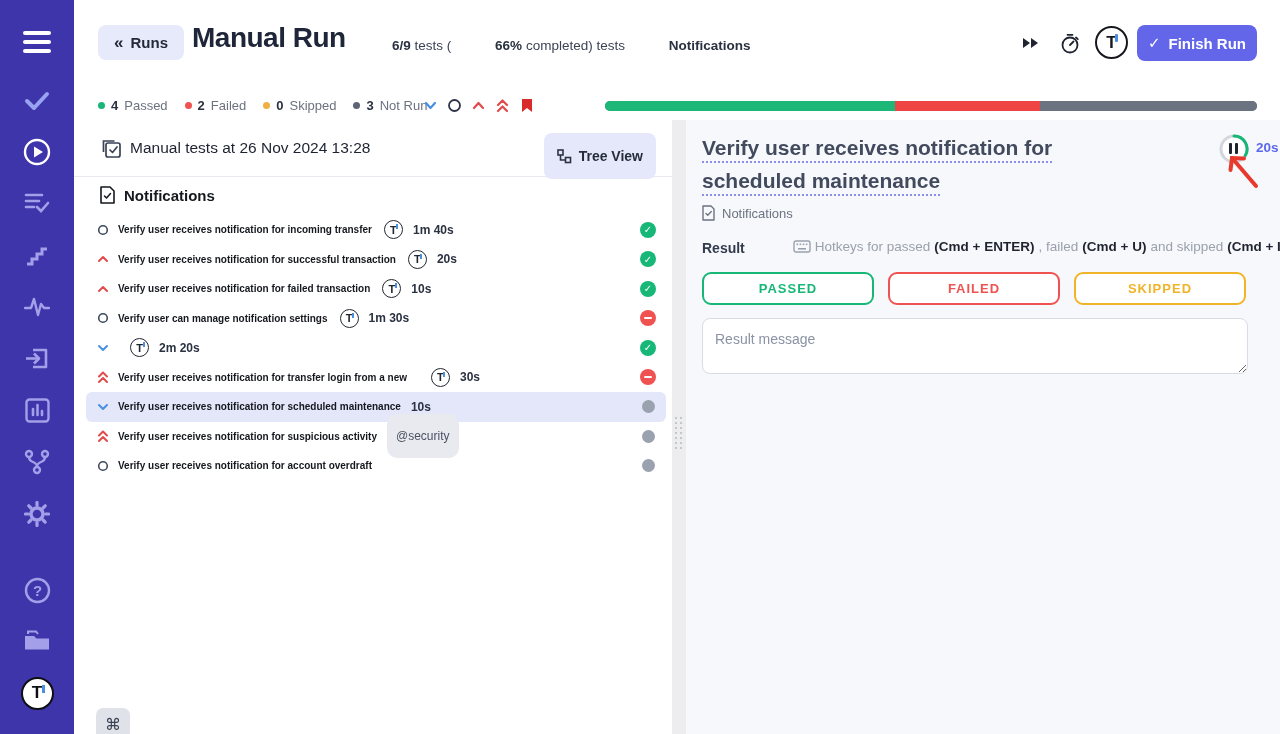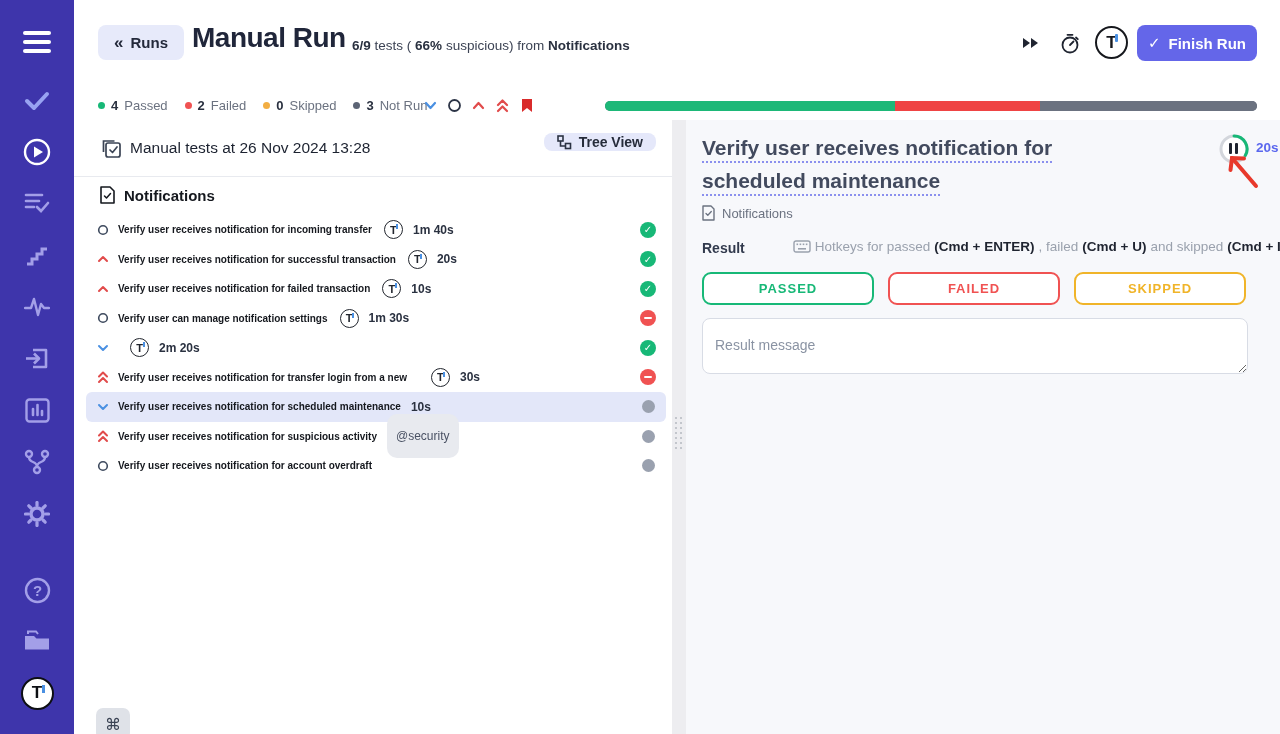--- a/index.html
+++ b/index.html
@@ -11,21 +11,21 @@
   .sb-icon { position:absolute; left:0; width:74px; display:flex; justify-content:center; align-items:center; cursor:pointer; }
   .sb-icon svg { display:block; }
 
   
   .main { position:absolute; left:74px; top:0; width:1206px; height:734px; background:#fff; }
   .runs-btn { position:absolute; left:24px; top:25px; height:35px; padding:0 16px; background:#e7eafa;
     border:none; border-radius:8px; font-size:15px; font-weight:700; color:#23293a; cursor:pointer;
     display:flex; align-items:center; gap:7px; font-family:inherit; }
   .page-title { position:absolute; left:118px; top:22px; font-size:28px; font-weight:700; color:#20263a; letter-spacing:-.5px; }
   .page-sub { position:absolute; left:278px; top:38px; font-size:13.5px; color:#3c4354; }
-  .page-sub b { color:#2a3140; }
+  .page-sub b { color:#2a3140;margin-left:40px; }
   .hdr-ico { position:absolute; top:28px; width:30px; height:30px; display:flex; align-items:center; justify-content:center; cursor:pointer; }
   .t-logo-big { position:absolute; left:1021px; top:26px; width:33px; height:33px; border:2.5px solid #16181d; border-radius:50%;
     background:#fff; display:flex; align-items:center; justify-content:center; font-size:17px; font-weight:700; color:#16181d; cursor:pointer; }
   .t-logo-big i { position:absolute; right:8px; top:6px; width:3px; height:8px; background:#4a90e2; border-radius:1px; }
   .finish-btn { position:absolute; left:1063px; top:25px; width:120px; height:36px; background:#6466e9; color:#fff;
     border:none; border-radius:8px; font-size:15px; font-weight:700; cursor:pointer; display:flex;
     align-items:center; justify-content:center; gap:8px; font-family:inherit; }
 
   
   .status-row { position:absolute; left:24px; top:98px; display:flex; gap:17px; align-items:center; }
@@ -41,21 +41,21 @@
   .left-panel { position:absolute; left:0; top:120px; width:598px; height:614px; background:#fff; }
   .divider { position:absolute; left:598px; top:120px; width:14px; height:614px; background:#ededf0; cursor:col-resize; }
   .grip { position:absolute; left:3px; top:297px; width:8px; display:grid; grid-template-columns:2px 2px; gap:3px; }
   .grip i { width:2px; height:2px; background:#b5b8c1; border-radius:50%; }
   .right-panel { position:absolute; left:612px; top:120px; width:594px; height:614px; background:#f7f8fb; }
 
   
   .run-head { position:absolute; left:0; top:0; width:100%; height:57px; display:flex; align-items:center; border-bottom:1px solid #e8eaef; }
   .run-title { margin-left:56px; font-size:15.5px; font-weight:500; color:#1c2230; }
   .run-head .chk-ico { position:absolute; left:28px; top:19px; }
-  .tree-btn { position:absolute; right:16px; top:13px; height:18px; padding:0 13px; background:#e5e8fa; border:none;
+  .tree-btn { position:absolute; right:16px; top:13px; height:46px; padding:0 13px; background:#e5e8fa; border:none;
     border-radius:8px; font-size:14px; font-weight:600; color:#262c3a; cursor:pointer; display:flex; align-items:center; gap:7px; font-family:inherit; }
 
   .group-row { position:absolute; left:26px; top:66px; display:flex; align-items:center; gap:9px; cursor:pointer; }
   .group-row span { font-size:15px; font-weight:700; color:#15181e; }
 
   .tests { position:absolute; left:0; top:95px; width:100%; }
   .trow { position:relative; height:29.5px; display:flex; align-items:center; margin:0 6px 0 12px; border-radius:6px; padding-left:32px; cursor:pointer; }
   .trow.selected { background:#e3e7f9; }
   .prio { position:absolute; left:10px; width:14px; display:flex; align-items:center; justify-content:center; }
   .t-title { font-size:10px; font-weight:600; color:#15181e; white-space:nowrap; }
@@ -83,21 +83,21 @@
   .annot-arrow { position:absolute; left:536px; top:32px; pointer-events:none; }
   .d-crumb { position:absolute; left:16px; top:85px; display:flex; align-items:center; gap:7px; font-size:13px; color:#6b7280; }
   .result-line { position:absolute; left:16px; top:119px; width:544px; display:flex; align-items:baseline; }
   .result-h { font-size:14px; font-weight:700; color:#323a4d; }
   .hotkeys { margin-left:48px; font-size:13.5px; color:#9aa1ad; display:flex; align-items:center; gap:4px; flex-wrap:nowrap; white-space:nowrap; }
   .hotkeys b { color:#1f2430; }
   .res-btns { position:absolute; left:16px; top:152px; width:544px; display:flex; gap:14px; }
   .res-btns button { flex:1; height:33px; background:#fff; border:2px solid; border-radius:9px; font-size:13px; font-weight:700;
     letter-spacing:1px; cursor:pointer; font-family:inherit; }
   .msg-box { position:absolute; left:16px; top:198px; width:546px; height:56px; border:1px solid #d8dce5; border-radius:8px;
-    background:#fff; font-family:inherit; font-size:14px; color:#333; padding:18px 12px; resize:vertical; overflow:auto; }
+    background:#fff; font-family:inherit; font-size:14px; color:#333; padding:12px 12px; resize:vertical; overflow:auto; }
   .msg-box::placeholder { color:#8a93a3; }
 </style>
 </head>
 <body>
 
 <div class="sidebar">
   <div class="sb-icon" style="top:28px;height:28px;">
     <svg width="28" height="22">
         <g fill="#fff">
           <rect y="0" width="28" height="4" rx="2"></rect>
@@ -203,21 +203,21 @@
 
   <button class="runs-btn">
     <span style="font-size:17px;">«</span>
     <span>Runs</span>
   </button>
   <div class="page-title">Manual Run</div>
   <div class="page-sub">
     <b>6/9</b>
     <span>tests (</span>
     <b>66%</b>
-    <span>suspicious) from</span>
+    <span>completed) tests</span>
     <b>Notifications</b>
   </div>
 
   <div class="hdr-ico" style="left:942px;">
     <svg width="18" height="12">
         <polygon points="1,1 8,6 1,11" fill="#1f2430"></polygon>
         <polygon points="9,1 16,6 9,11" fill="#1f2430"></polygon>
       </svg>
   </div>
   <div class="hdr-ico" style="left:981px;">

